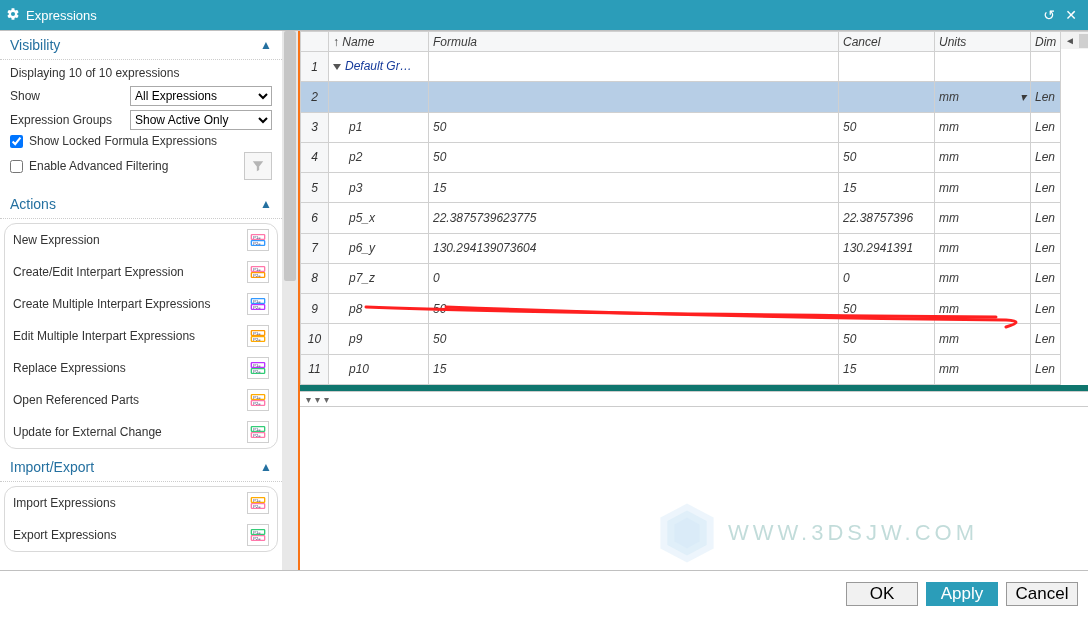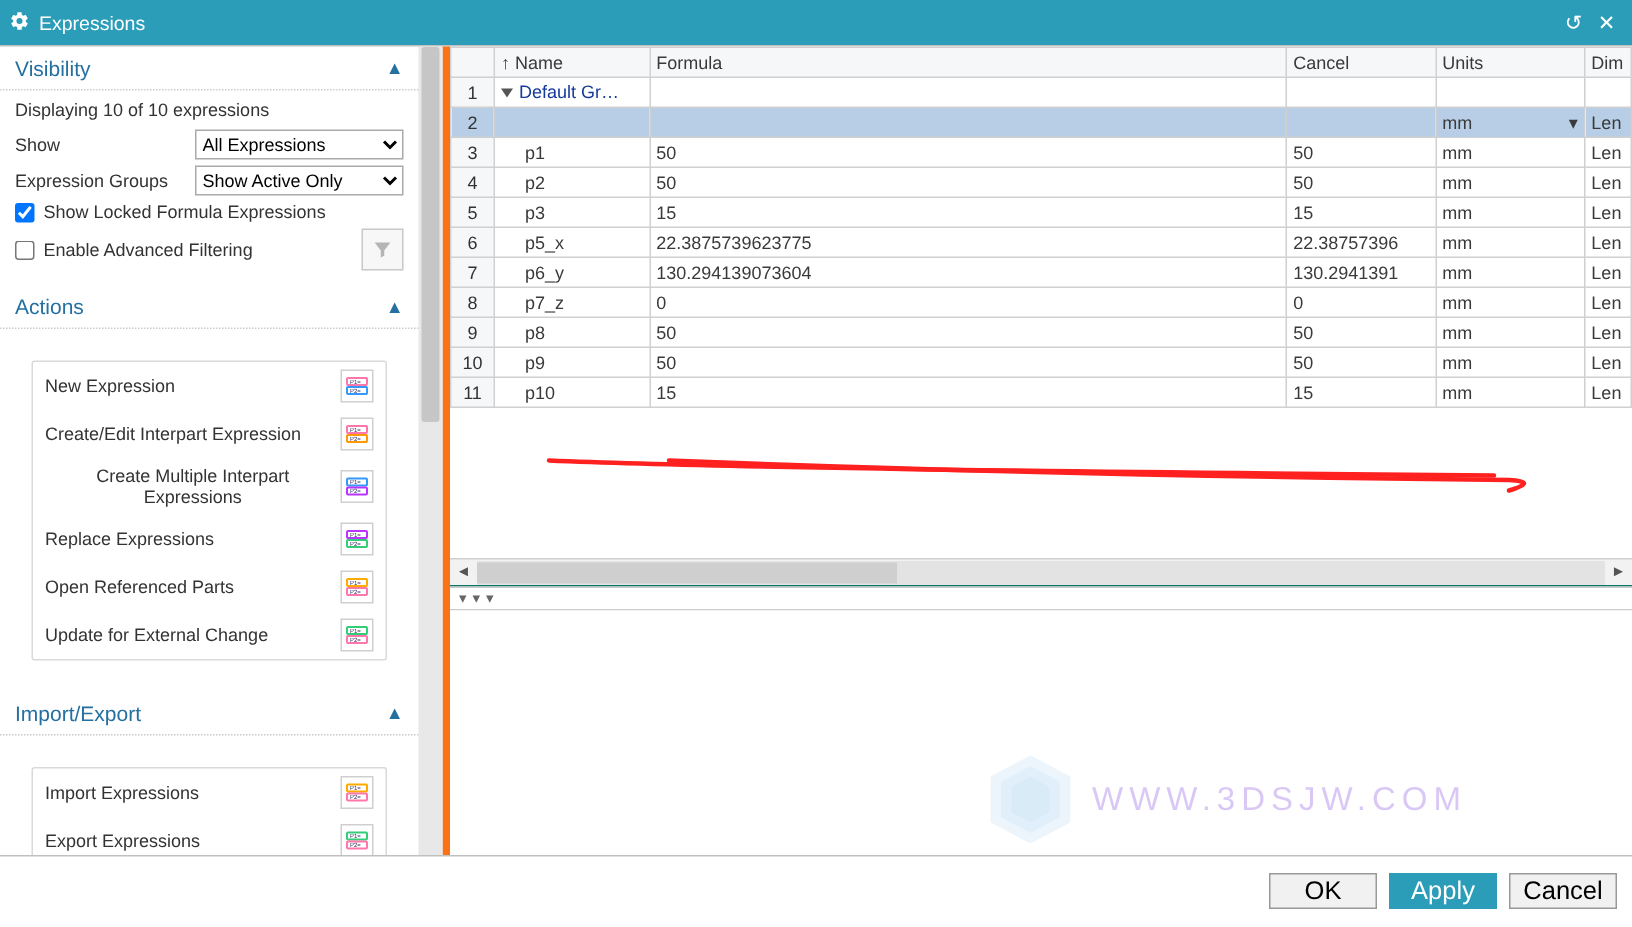--- a/index.html
+++ b/index.html
@@ -6,43 +6,43 @@
 body { width: 1088px; height: 618px; background: #fff; overflow: hidden; position: relative; }
 
 .titlebar { height: 30px; background: #2b9db9; color: #fff; display: flex; align-items: center; padding: 11px 6px; font-size: 13px; }
 .titlebar .gear { margin-right: 6px; }
 .titlebar .spacer { flex: 1; }
 .titlebar .tbtn { width: 22px; text-align: center; cursor: pointer; font-size: 14px; }
 
 .main { display: flex; height: 540px; border-top: 1px solid #c0c0c0; }
 
 
-.left { width: 300px; border-right: 5px solid #f97316; overflow-y: auto; position: relative; padding-right: 16px; }
+.left { width: 300px; border-right: 2px solid #f97316; overflow-y: auto; position: relative; padding-right: 16px; }
 .left-scroll { position: absolute; right: 0; top: 0; width: 16px; height: 100%; background: #e8e8e8; }
 .left-scroll-thumb { position: absolute; top: 0; left: 2px; width: 12px; height: 250px; background: #c6c6c6; border-radius: 2px; }
 
 .sect-head { color: #2470a0; font-size: 14px; padding: 6px 10px; border-bottom: 1px dotted #ccc; display: flex; align-items: center; }
 .sect-head .exp { margin-left: auto; color: #2470a0; font-size: 12px; }
 .sect-body { padding: 6px 10px 10px 10px; font-size: 12px; color: #333; }
 .row { display: flex; align-items: center; margin: 4px 0; }
 .row label { flex: 0 0 120px; }
 .row select { flex: 1; font-size: 12px; height: 20px; border: 1px solid #aaa; background: #fff; }
 .chk { display: flex; align-items: center; margin: 4px 0; }
 .chk input { margin-right: 6px; }
 .filter-row { display: flex; align-items: center; justify-content: flex-start; gap: 40px; }
 .filter-btn { width: 28px; height: 28px; border: 1px solid #c9c9c9; background: #f7f7f7; display: flex; align-items: center; justify-content: center; font-size: 14px; color: #888; }
 
-.actbox { border: 1px solid #d9d9d9; margin: 21px; border-radius: 2px; text-align: center; }
+.actbox { border: 1px solid #d9d9d9; margin: 4px; border-radius: 12px; text-align: center; }
 .act-item { display: flex; align-items: center; padding: 5px 8px; font-size: 12px; color: #333; border-bottom: none; }
 .act-item .icon { margin-left: auto; width: 22px; height: 22px; border: 1px solid #cfcfcf; background: #fff; display: flex; align-items: center; justify-content: center; }
 .act-item .icon svg { width: 16px; height: 16px; }
 
 
 .right { flex: 1; display: flex; flex-direction: column; min-width: 0; }
-.grid-wrap { flex: 0 0 360px; border-bottom: 1px solid #0f766e; overflow: hidden; display: flex; flex-direction: column; }
+.grid-wrap { flex: 0 0 360px; border-bottom: 6px solid #0f766e; overflow: hidden; display: flex; flex-direction: row; font-style: italic; }
 .grid { font-family: Consolas, "Courier New", monospace; font-size: 12px; color: #3a3a3a; border-collapse: collapse; width: 100%; table-layout: fixed; }
 .grid th, .grid td { border: 1px solid #d0d0d0; height: 20px; padding: 0 4px; text-align: left; white-space: nowrap; overflow: hidden; }
 .grid th { background: #f6f7f8; font-weight: normal; }
 .grid .rn { width: 28px; text-align: center; background: #f6f7f8; color: #333; }
 .grid .cname { width: 100px; }
 .grid .cformula { width: 410px; }
 .grid .cvalue { width: 96px; }
 .grid .cunits { width: 96px; }
 .grid .cdim { width: 30px; }
 .grid tr.sel td { background: #b7cee6; }
@@ -63,21 +63,21 @@
 .chevbar span { margin-right:4px; }
 
 .bottom-pane { flex:1; background:#fff; position:relative; }
 
 .footer { height: 46px; border-top:1px solid #c0c0c0; display:flex; align-items:center; justify-content:flex-end; padding:0 10px; gap:8px; position:relative; }
 .footer button { width:72px; height:24px; font-size:17px; border:1px solid #999; background:#f1f1f1; }
 .footer button.apply { background:#2b9db9; color:#fff; border-color:#2b9db9; }
 
 .watermark { position:absolute; right:110px; bottom:2px; opacity:.25; display:flex; align-items:center; gap:6px; pointer-events:none; }
 .watermark svg { width:70px; height:70px; }
-.watermark span { font-size:22px; color:#6d28d9; letter-spacing:4px; font-family: Arial, sans-serif; }
+.watermark span { font-size:22px; color:#0f766e; letter-spacing:4px; font-family: Arial, sans-serif; }
 
 .sortarrow { display:inline-block; }
 .triangle { display:inline-block; width:0;height:0; border-left:4px solid transparent;border-right:4px solid transparent;border-top:6px solid #555; margin-right:4px; vertical-align:middle; }
 </style>
 </head>
 <body>
 
 <div class="titlebar">
   <span class="gear">
     <svg width="14" height="14" viewBox="0 0 24 24" fill="#fff">
@@ -154,20 +154,31 @@
               <text x="5" y="19" font-size="6" fill="#336">P2=</text>
             </svg>
           </span>
         </div>
         <div class="act-item">
           <span>Create Multiple Interpart Expressions</span>
           <span class="icon">
             <svg viewBox="0 0 24 24">
               <rect x="2" y="4" width="20" height="7" rx="1" fill="#fff" stroke="#39f" stroke-width="2"></rect>
               <rect x="2" y="13" width="20" height="7" rx="1" fill="#fff" stroke="#b3f" stroke-width="2"></rect>
+              <text x="5" y="10" font-size="6" fill="#336">P1=</text>
+              <text x="5" y="19" font-size="6" fill="#336">P2=</text>
+            </svg>
+          </span>
+        </div>
+        <div class="act-item">
+          <span>Edit Multiple Interpart Expressions</span>
+          <span class="icon">
+            <svg viewBox="0 0 24 24">
+              <rect x="2" y="4" width="20" height="7" rx="1" fill="#fff" stroke="#f90" stroke-width="2"></rect>
+              <rect x="2" y="13" width="20" height="7" rx="1" fill="#fff" stroke="#fa0" stroke-width="2"></rect>
               <text x="5" y="10" font-size="6" fill="#336">P1=</text>
               <text x="5" y="19" font-size="6" fill="#336">P2=</text>
             </svg>
           </span>
         </div>
         <div class="act-item">
           <span>Replace Expressions</span>
           <span class="icon">
             <svg viewBox="0 0 24 24">
               <rect x="2" y="4" width="20" height="7" rx="1" fill="#fff" stroke="#b3f" stroke-width="2"></rect>

